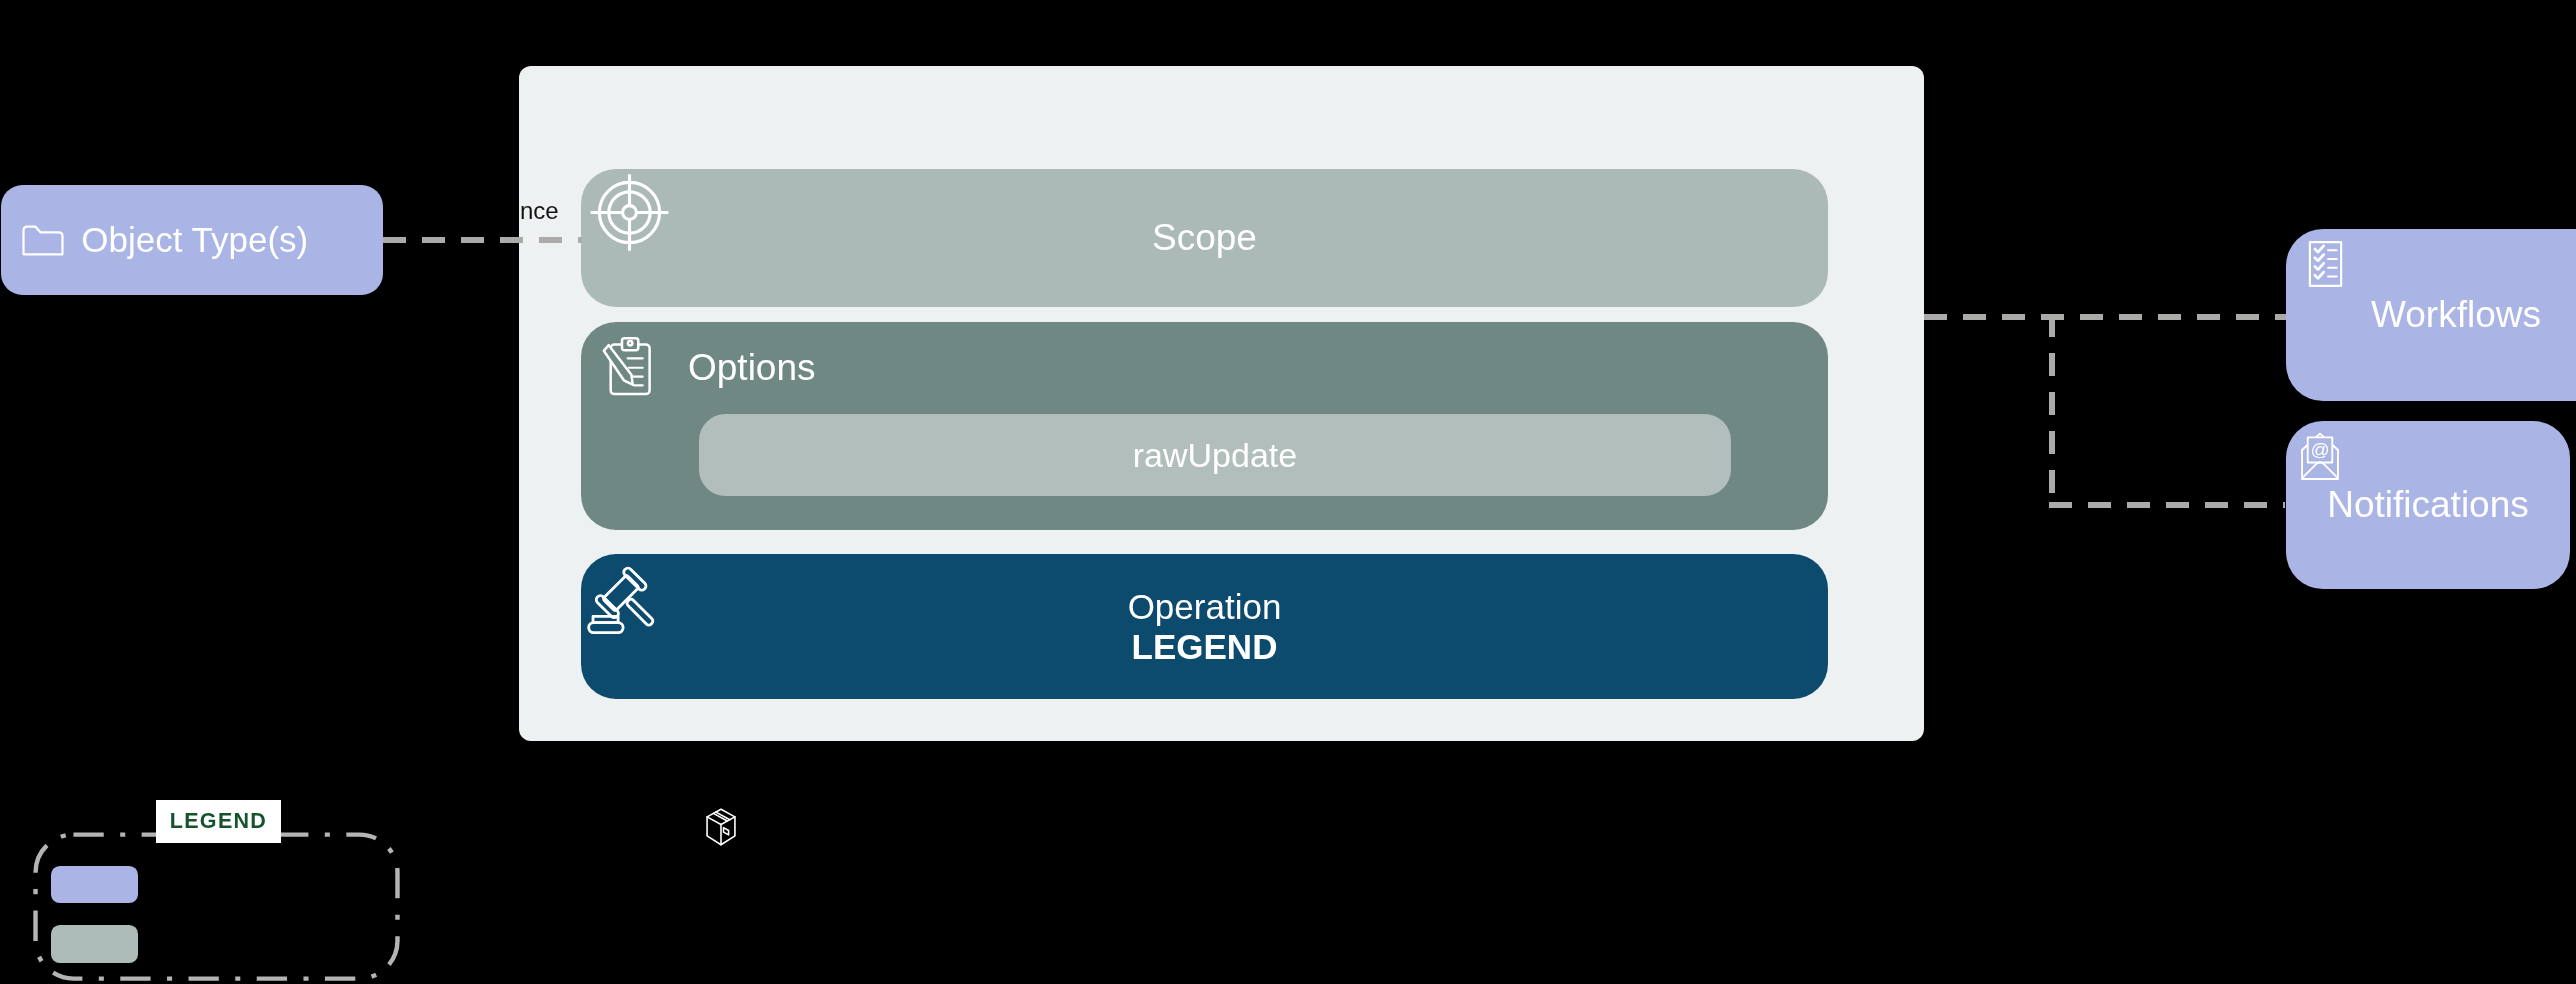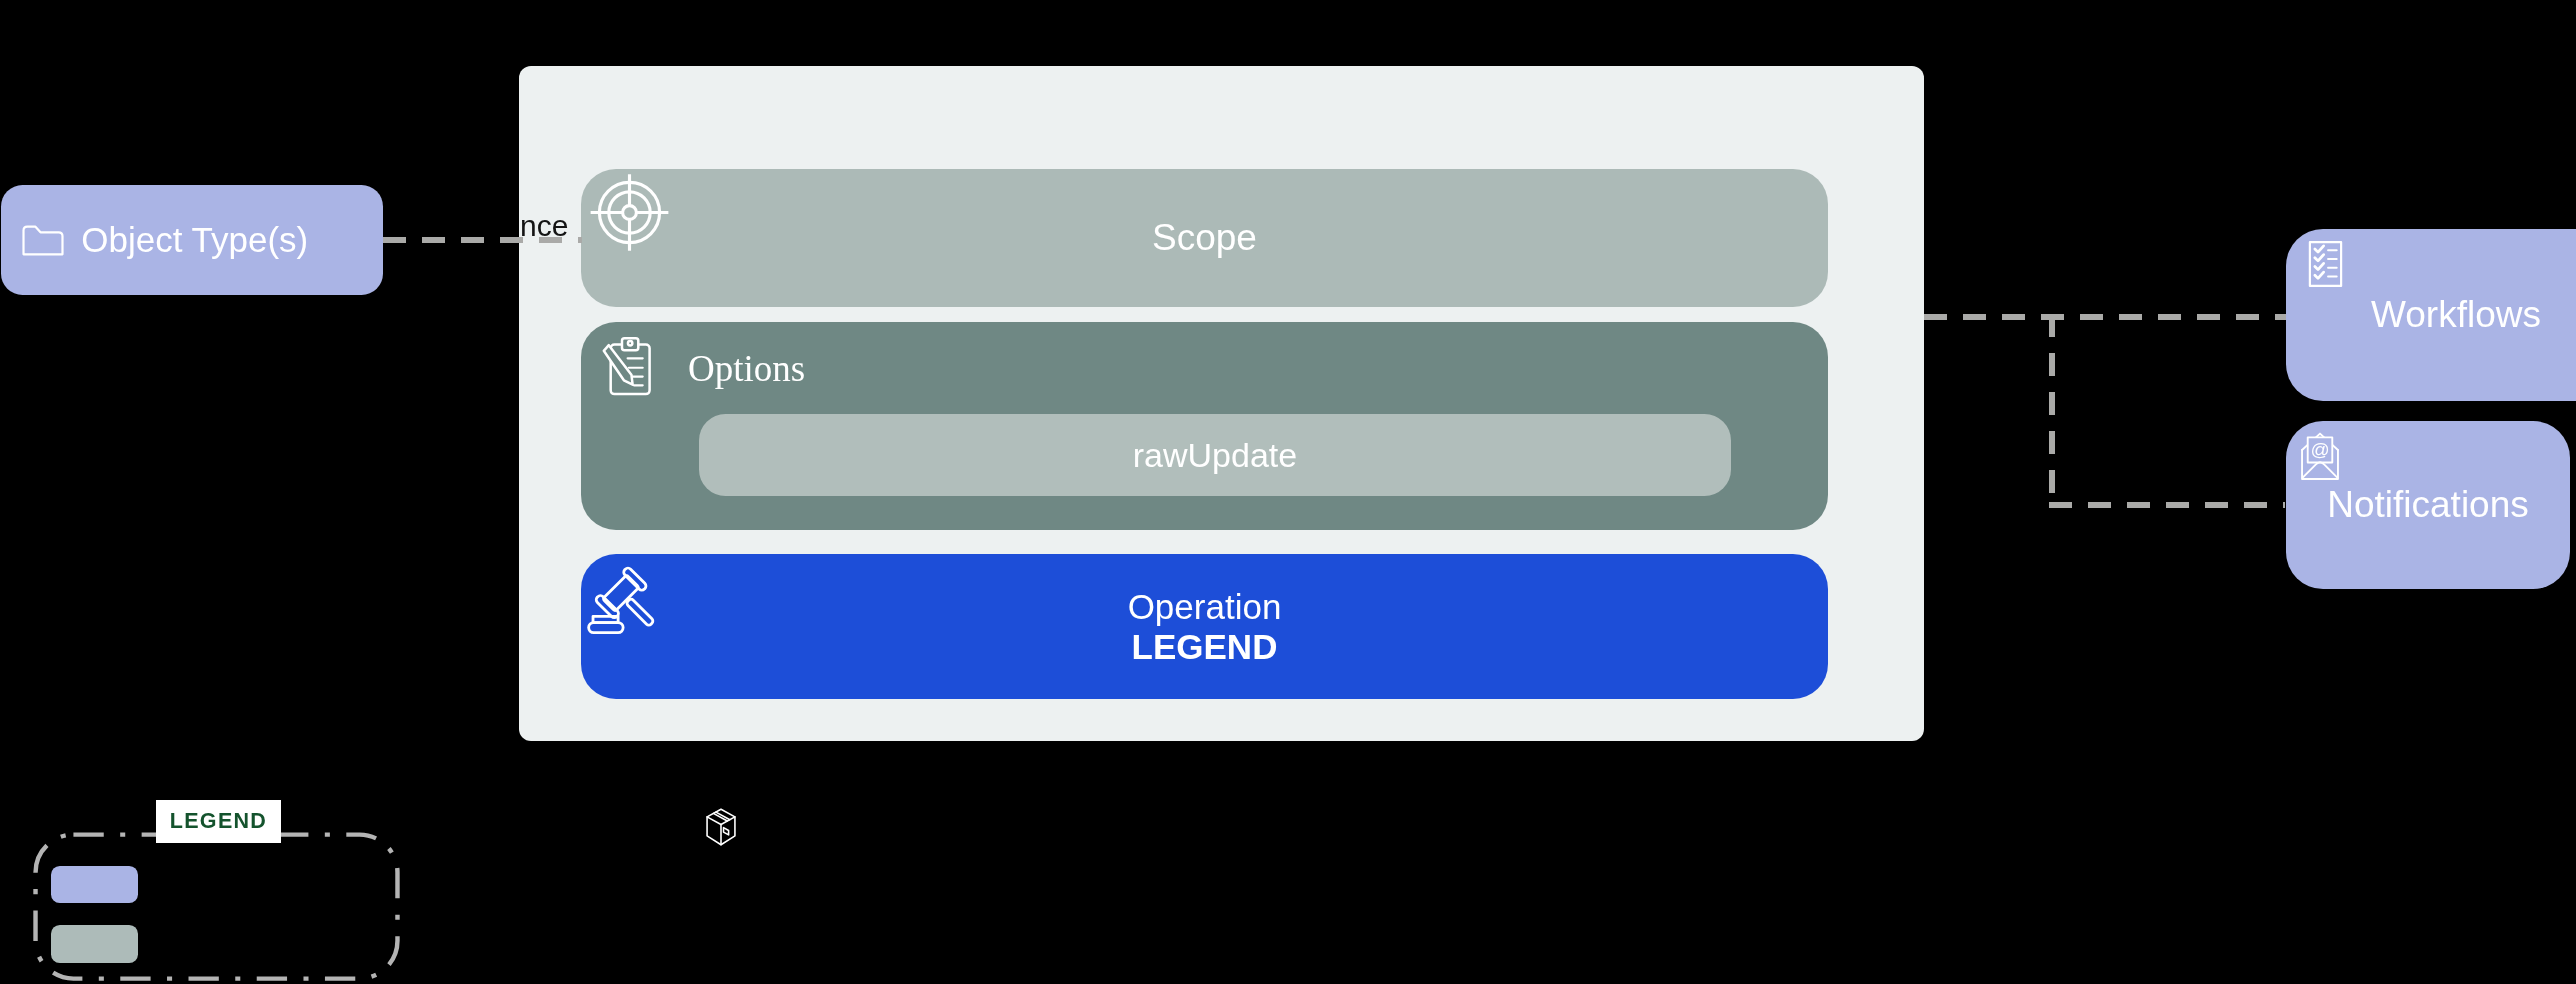--- a/index.html
+++ b/index.html
@@ -45,50 +45,50 @@
   .bar {
     position: absolute; left: 62px; width: 1247px;
     border-radius: 35px; color: #fff;
   }
   .bar-scope {
     top: 103px; height: 138px; background: #acbab7;
     display: flex; align-items: center; justify-content: center;
   }
   .bar-scope .bar-label { font-size: 37px; }
   .bar-options { top: 256px; height: 208px; background: #6f8884; }
-  .bar-options .bar-label { position: absolute; left: 107px; top: 25px; font-size: 37px; font-family: Liberation Serif, serif; }
+  .bar-options .bar-label { position: absolute; left: 107px; top: 25px; font-size: 37px; }
   .raw-bar {
     position: absolute; left: 118px; top: 92px; width: 1032px; height: 82px;
     background: #b1bebb; border-radius: 26.5px;
     display: flex; align-items: center; justify-content: center;
     font-size: 34px; color: #fff;
   }
   .bar-operation {
-    top: 488px; height: 145px; background: #1d4ed8;
+    top: 488px; height: 145px; background: #0c4a6e;
     display: flex; flex-direction: column; align-items: center; justify-content: center;
     line-height: 1.12;
   }
   .bar-operation .op-label { font-size: 35px; }
   .bar-operation .op-value { font-size: 35px; font-weight: bold; }
   .bar-icon { position: absolute; }
   .scope-icon { left: 8.8px; top: 3.8px; }
   .options-icon { left: 19.6px; top: 15px; }
   .operation-icon { left: 6.3px; top: 8.8px; }
   
   .dash-h { position: absolute; height: 5.7px;
     background: repeating-linear-gradient(to right, #aaaaa8 0 23px, transparent 23px 39px); }
   .dash-v { position: absolute; width: 5.7px;
     background: repeating-linear-gradient(to bottom, #aaaaa8 0 23px, transparent 23px 39px); }
   .conn-left  { left: 383px; top: 237px; width: 199px; z-index: 3; }
   .conn-right-top { left: 1924px; top: 314px; width: 362px; }
   .conn-right-v   { left: 2049px; top: 314px; height: 193px; }
   .conn-right-bot { left: 2049px; top: 502px; width: 236px; }
   .edge-label {
     position: absolute; left: 520px; top: 199px; z-index: 4;
-    font-size: 30px; color: #141414; line-height: 1; margin-top: 12px;
+    font-size: 24px; color: #141414; line-height: 1;
   }
   
   .legend-border { position: absolute; left: 33px; top: 832px; }
   .legend-title-box {
     position: absolute; left: 156px; top: 800px; width: 125px; height: 43px;
     background: #ffffff; display: flex; align-items: center; justify-content: center;
   }
   .legend-title-box span {
     font-size: 21.5px; font-weight: bold; color: #14532d; letter-spacing: 1.3px;
   }

